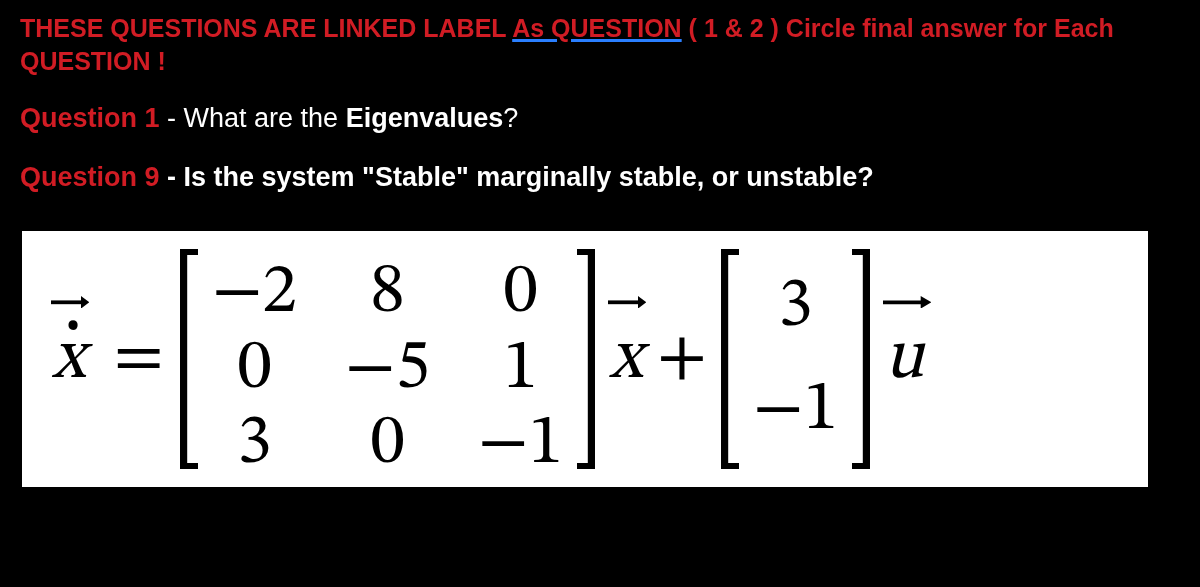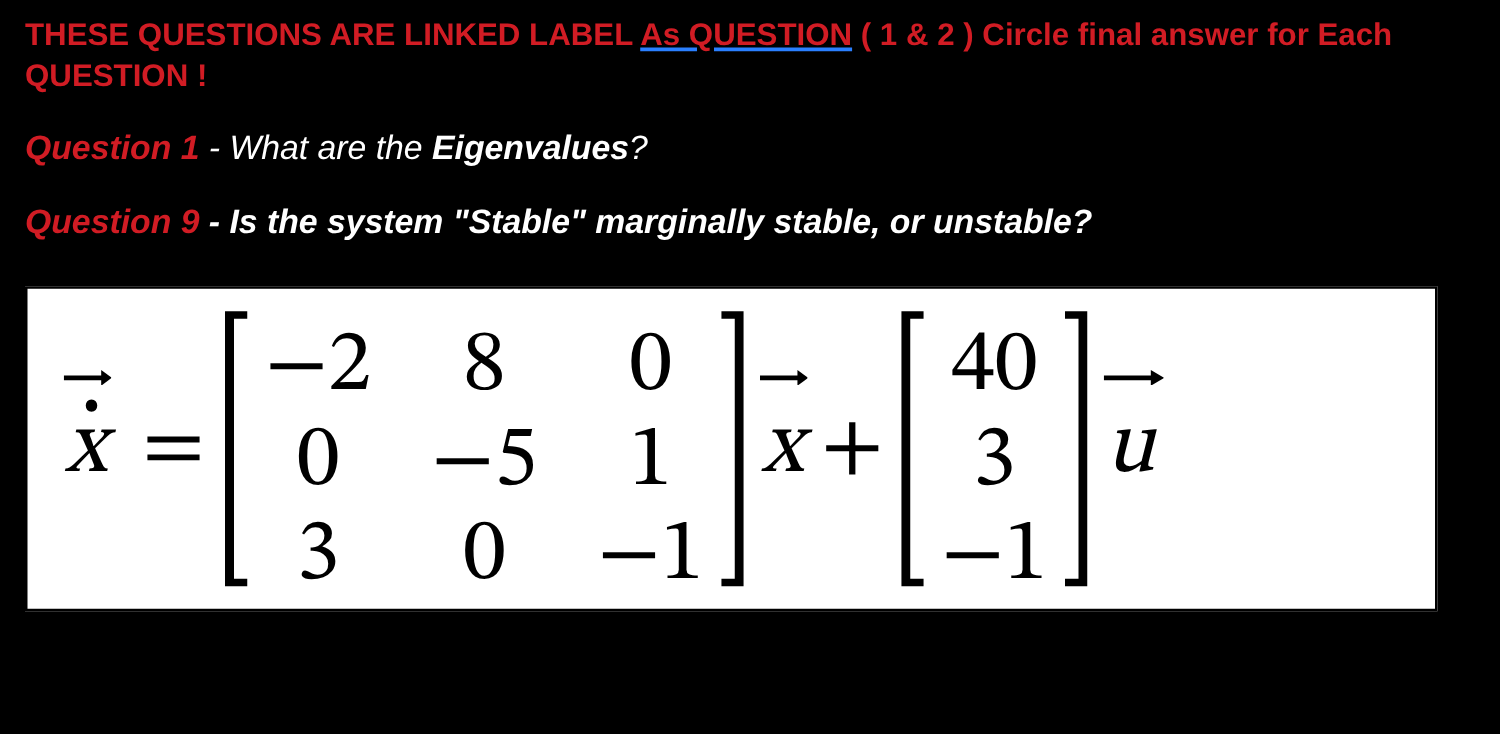--- a/index.html
+++ b/index.html
@@ -24,21 +24,20 @@
     text-decoration-color: #2a7fff;
     text-decoration-thickness: 3px;
     text-underline-offset: 2px;
     text-align: right;
   }
   .q-line {
     font-size: 27px;
     font-weight: bold;
     line-height: 1.3;
     margin-bottom: 24px;
-    font-style: italic;
   }
   .red { color: #d11c24; }
   .white { color: #ffffff; }
   .normal { font-weight: normal; }
   .eq-box {
     background: #ffffff;
     color: #000000;
     border: 2px solid #000000;
     padding: 18px 30px 18px 30px;
     display: inline-block;
@@ -187,21 +186,20 @@
 
     <span class="plus">+</span>
 
     <span class="mat-wrap matB-wrap">
       <span class="bracket">
         <svg viewBox="0 0 20 220" preserveAspectRatio="none">
             <path d="M20 2 H4 V218 H20" fill="none" stroke="#000" stroke-width="8"></path>
           </svg>
       </span>
       <span class="matrix matB">
-        <span class="cell">40</span>
         <span class="cell">3</span>
         <span class="cell">−1</span>
       </span>
       <span class="bracket">
         <svg viewBox="0 0 20 220" preserveAspectRatio="none">
             <path d="M0 2 H16 V218 H0" fill="none" stroke="#000" stroke-width="8"></path>
           </svg>
       </span>
     </span>
 

